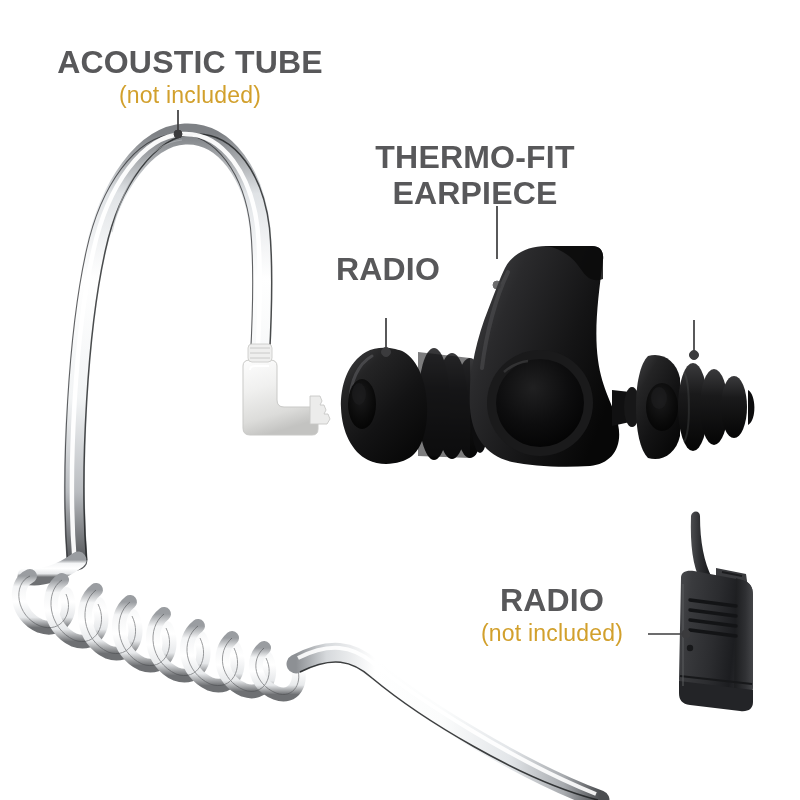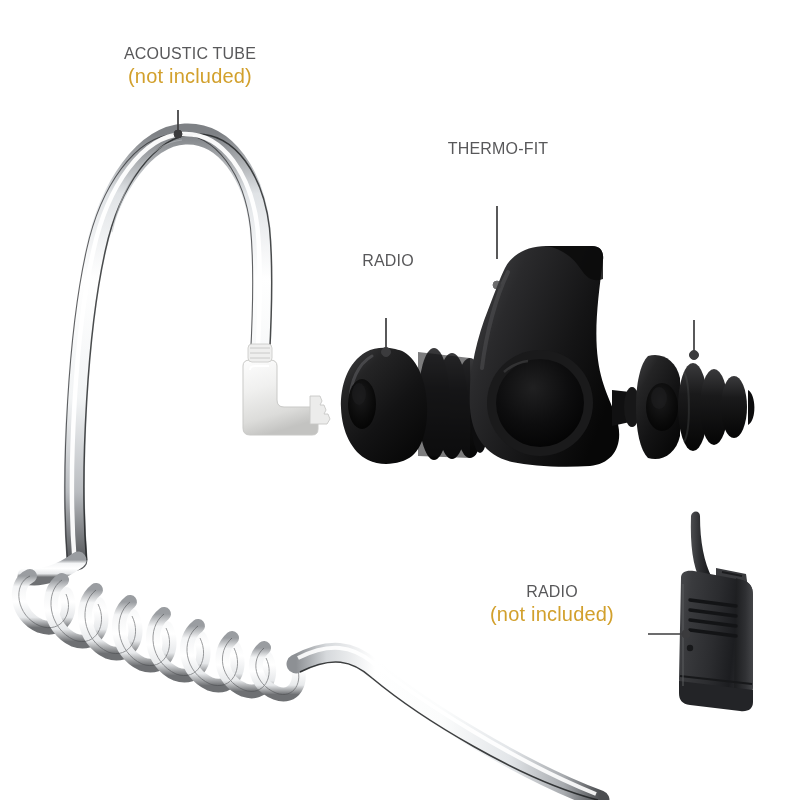--- a/index.html
+++ b/index.html
@@ -28,33 +28,33 @@
   .label {
     position: absolute;
     text-align: center;
     line-height: 1.12;
     white-space: nowrap;
     letter-spacing: 0.2px;
   }
   .label .line-main {
     display: block;
     color: #58585a;
-    font-size: 16px;
-    font-weight: 400;
+    font-size: 32px;
+    font-weight: 700;
   }
   .label .line-note {
     display: block;
     color: #d2a02c;
-    font-size: 20px;
+    font-size: 23px;
     font-weight: 400;
     margin-top: 2px;
   }
   
   #label-acoustic-tube { left: 40px;  top: 45px;  width: 300px; }
-  #label-thermo-fit    { left: 368px; top: 140px; width: 260px; }
+  #label-thermo-fit    { left: 345px; top: 140px; width: 260px; }
   #label-radio-adapter { left: 288px; top: 252px; width: 200px; }
   #label-canal-tip     { left: 610px; top: 288px; width: 185px; }
   #label-radio         { left: 452px; top: 583px; width: 200px; }
 </style>
 </head>
 <body>
 
 <div id="diagram">
 
   <svg id="art" viewBox="0 0 800 800" xmlns="http://www.w3.org/2000/svg">
@@ -337,20 +337,21 @@
     </g>
   </svg>
 
   <div class="label" id="label-acoustic-tube">
     <span class="line-main">ACOUSTIC TUBE</span>
     <span class="line-note">(not included)</span>
   </div>
 
   <div class="label" id="label-thermo-fit">
     <span class="line-main">THERMO-FIT</span>
+    <span class="line-main">EARPIECE</span>
   </div>
 
   <div class="label" id="label-radio-adapter">
     <span class="line-main">RADIO</span>
   </div>
 
 
   <div class="label" id="label-radio">
     <span class="line-main">RADIO</span>
     <span class="line-note">(not included)</span>

